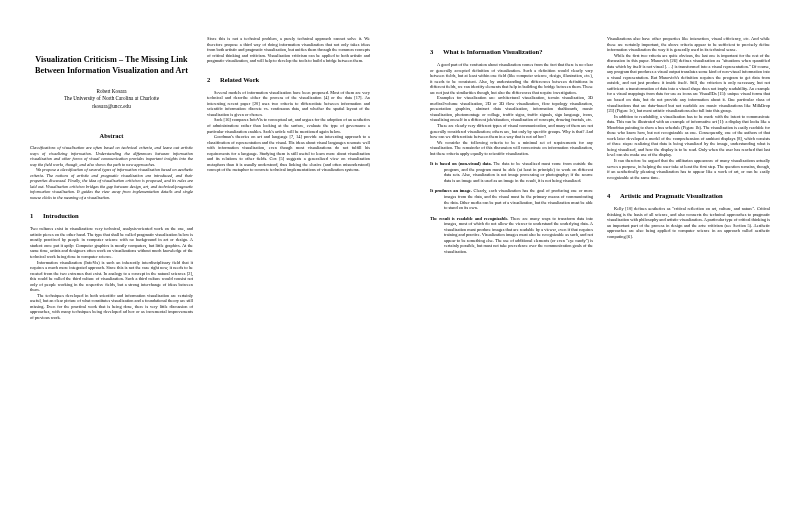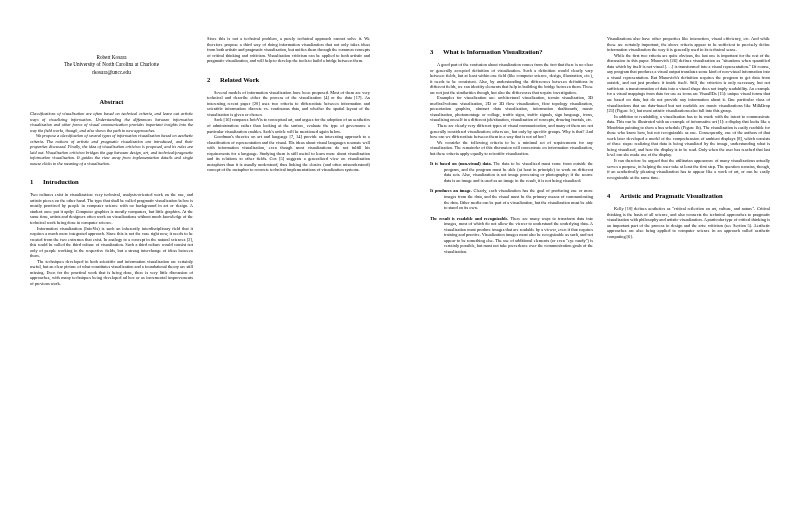--- a/index.html
+++ b/index.html
@@ -117,20 +117,22 @@
 </head>
 <body>
 
 <div class="sheet" id="page-left">
   <div class="page-inner">
     <div class="cols">
 
       <div class="col">
 
         <div class="title">
+          <div>Visualization Criticism – The Missing Link</div>
+          <div>Between Information Visualization and Art</div>
         </div>
 
         <div class="authors">
           <div>Robert Kosara</div>
           <div>The University of North Carolina at Charlotte</div>
           <div>rkosara@uncc.edu</div>
         </div>
 
         <div class="abs-head">Abstract</div>
         <p class="abs">Classifications of visualization are often based on technical criteria, and leave out artistic ways of visualizing information. Understanding the differences between information visualization and other forms of visual communication provides important insights into the way the field works, though, and also shows the path to new approaches.</p>

